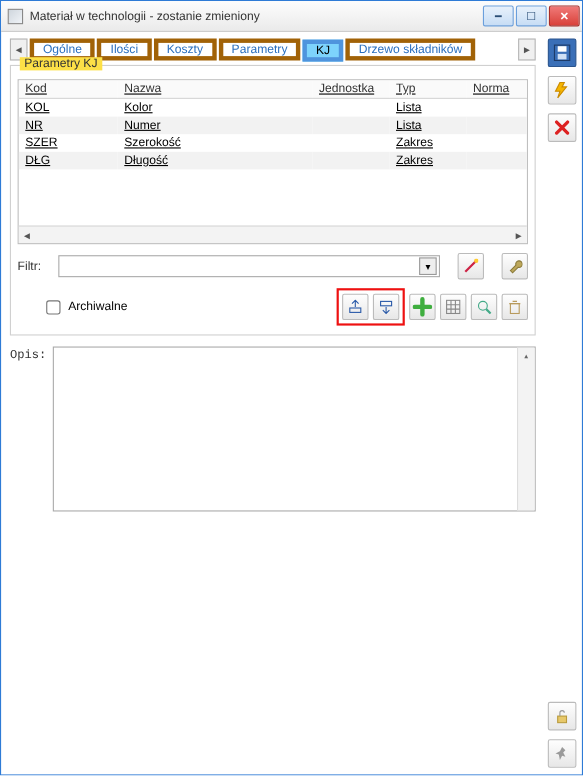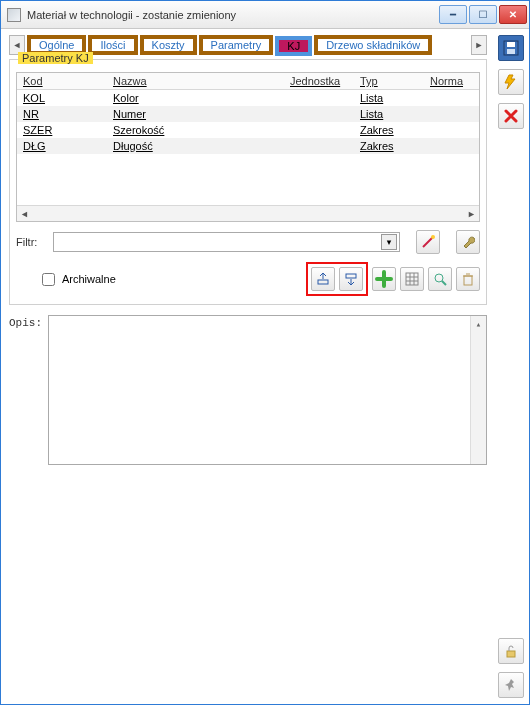--- a/index.html
+++ b/index.html
@@ -81,21 +81,21 @@
   .tab {
     height:20px;
     padding: 0 8px;
     border:4px solid #a16207;
     background:#fff;
     color:#2a6fbf;
     display:flex;align-items:center;
   }
   .tab.active {
     border-color:#4f94dd;
-    background:#be185d;
+    background:#7dd3fc;
     color:#000;
     position:relative;
     top:1px;
   }
   .groupbox {
     border:1px solid #d0d0d0;
     padding: 6px 6px 8px 6px;
     position:relative;
   }
   .groupbox-title {

